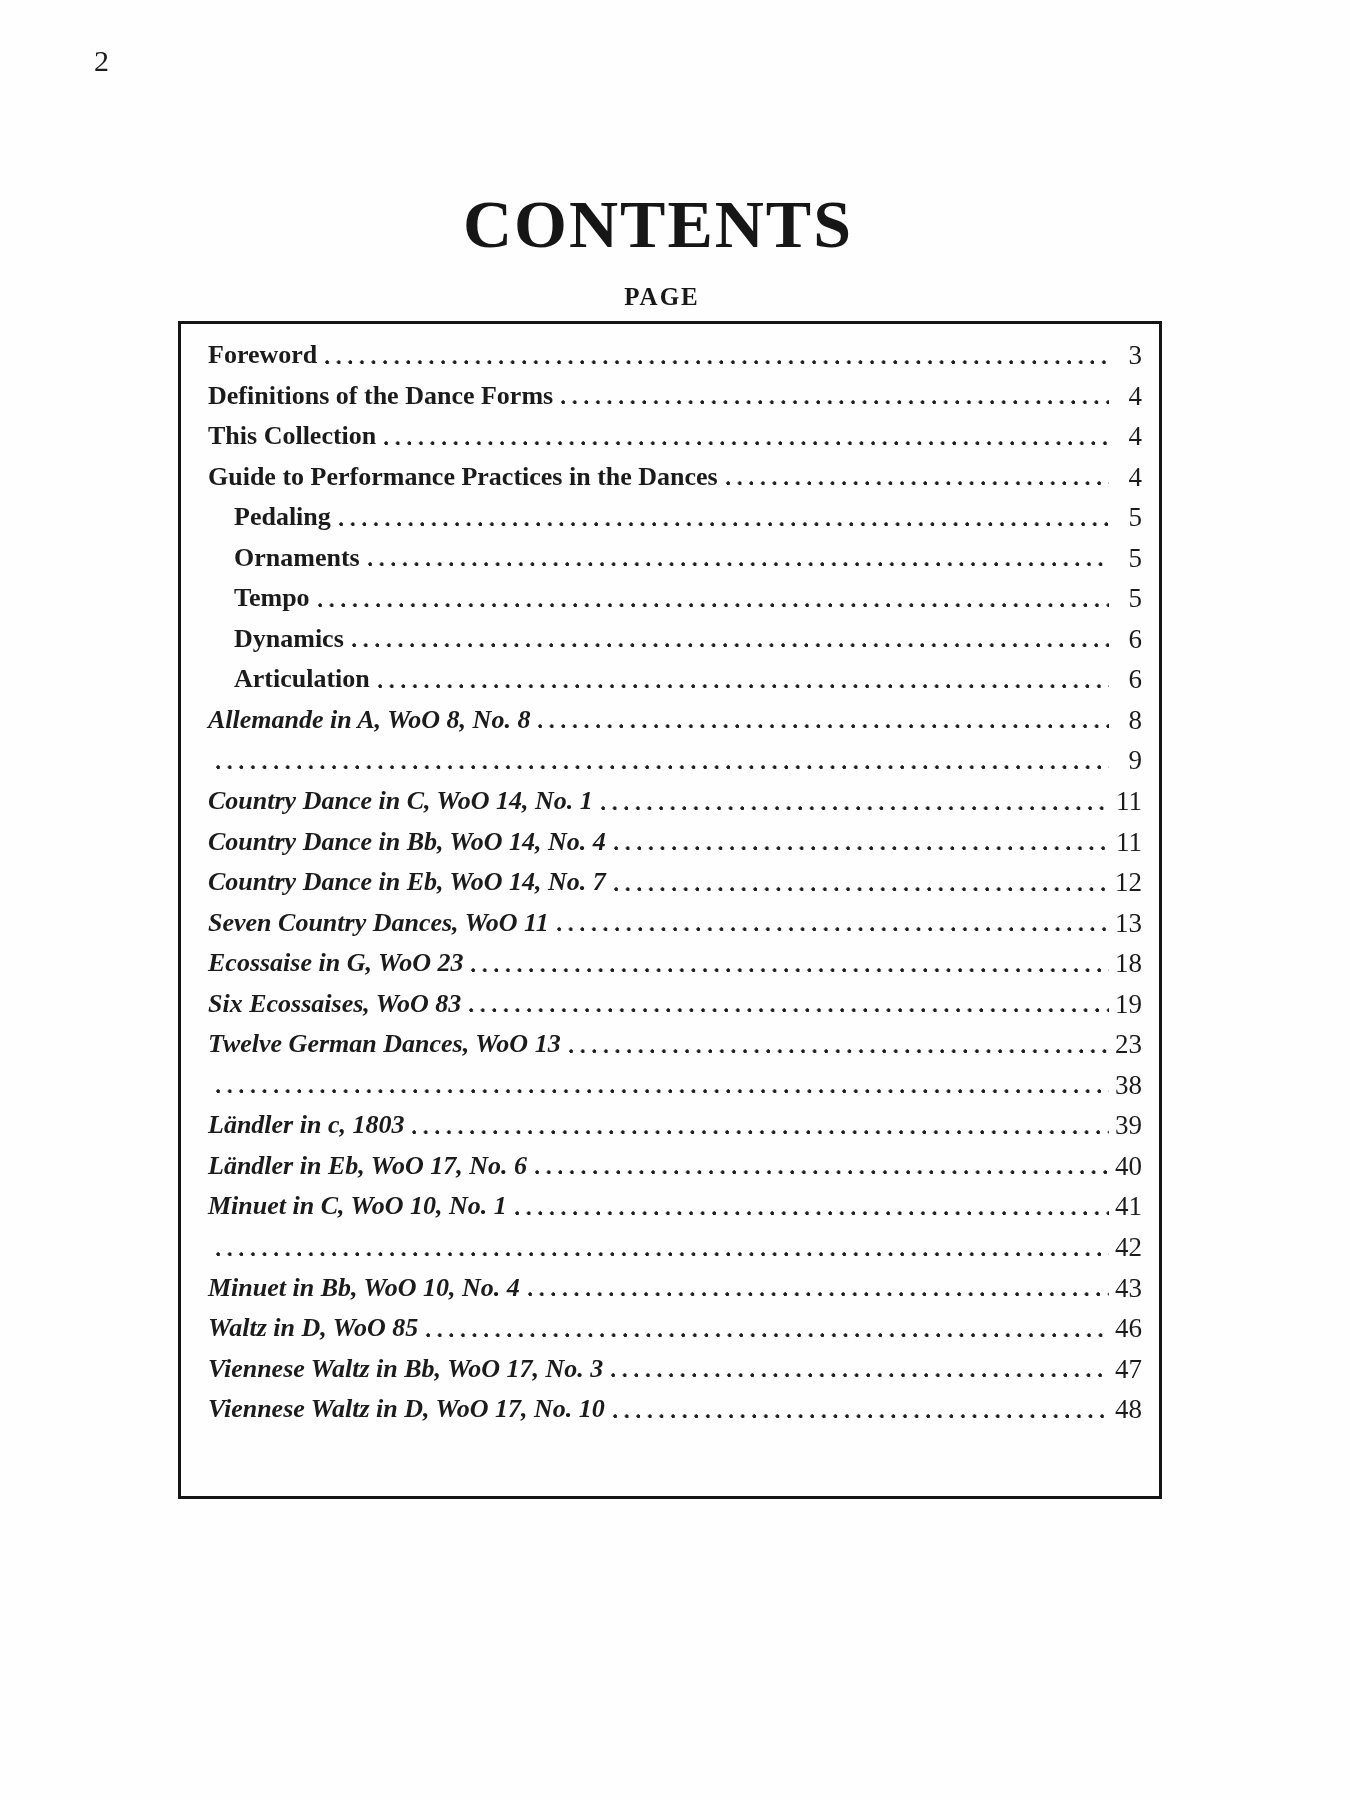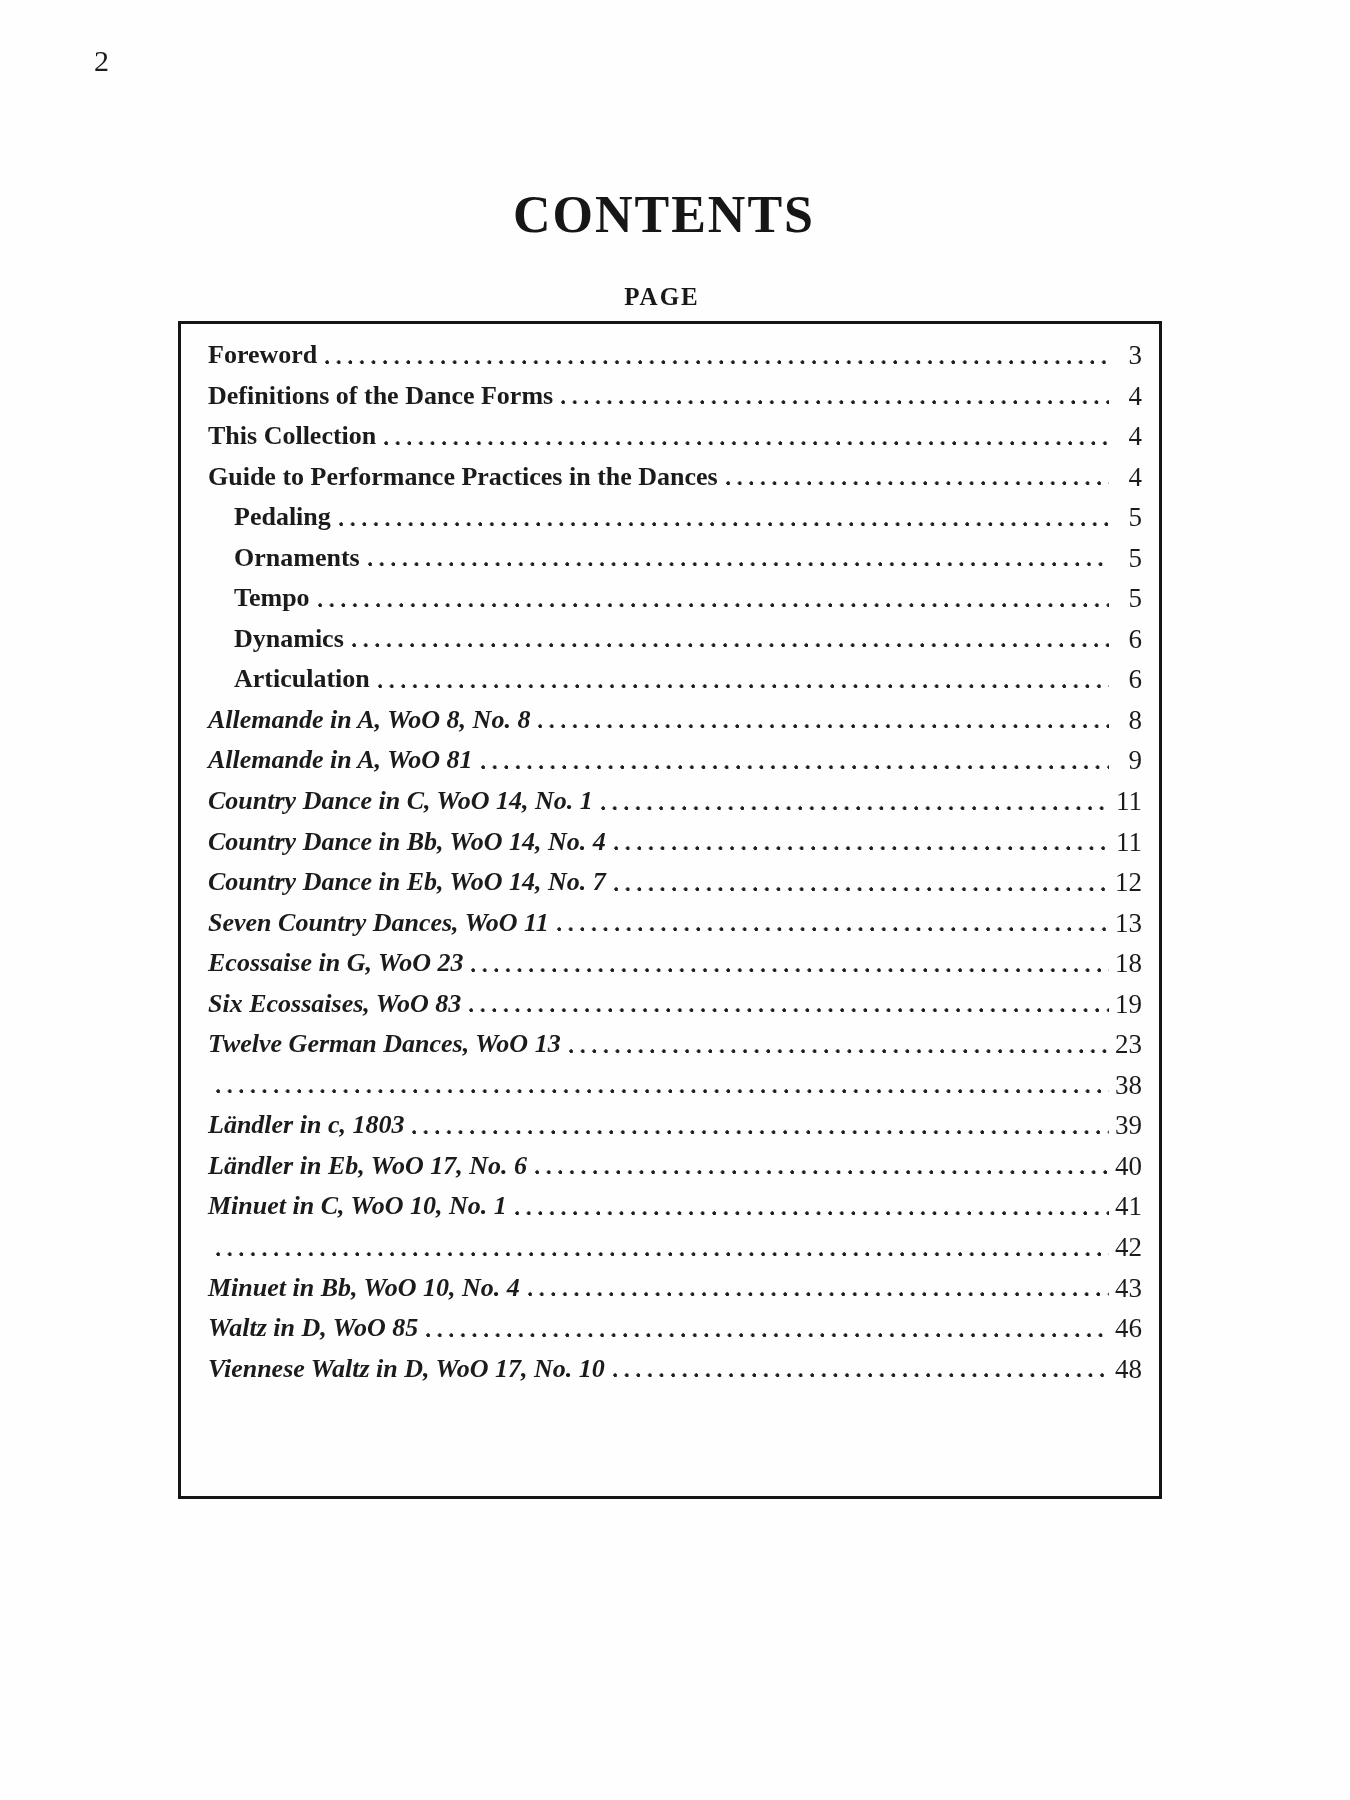--- a/index.html
+++ b/index.html
@@ -23,26 +23,26 @@
   .folio {
     position: absolute;
     left: 94px;
     top: 44px;
     font-size: 30px;
     font-weight: 400;
     color: #1c1c1c;
   }
   .title {
     position: absolute;
-    left: 178px;
+    left: 172px;
     top: 185px;
     width: 972px;
     margin: 0;
     text-align: center;
-    font-size: 52px;
+    font-size: 68px;
     font-weight: 600;
     letter-spacing: 2px;
     color: #161616;
     font-family: "Liberation Serif", "DejaVu Serif", serif;
   }
   .page-label {
     position: absolute;
     left: 178px;
     top: 283px;
     width: 968px;
@@ -172,21 +172,20 @@
     <span class="toc-page">6</span>
   </div>
 
   <div class="toc-row style-italic">
     <span class="toc-label">Allemande in A, WoO 8, No. 8</span>
     <span class="leader"></span>
     <span class="toc-page">8</span>
   </div>
 
   <div class="toc-row style-italic">
-    <span class="toc-label">Allemande in A, WoO 81</span>
     <span class="leader"></span>
     <span class="toc-page">9</span>
   </div>
 
   <div class="toc-row style-italic">
     <span class="toc-label">Country Dance in C, WoO 14, No. 1</span>
     <span class="leader"></span>
     <span class="toc-page">11</span>
   </div>
 
@@ -260,20 +259,25 @@
     <span class="toc-page">43</span>
   </div>
 
 
   <div class="toc-row style-italic">
     <span class="toc-label">Waltz in D, WoO 85</span>
     <span class="leader"></span>
     <span class="toc-page">46</span>
   </div>
 
+  <div class="toc-row style-italic">
+    <span class="toc-label">Viennese Waltz in Bb, WoO 17, No. 3</span>
+    <span class="leader"></span>
+    <span class="toc-page">47</span>
+  </div>
 
   <div class="toc-row style-italic">
     <span class="toc-label">Viennese Waltz in D, WoO 17, No. 10</span>
     <span class="leader"></span>
     <span class="toc-page">48</span>
   </div>
 </div>
   </div>
 
 </div>

